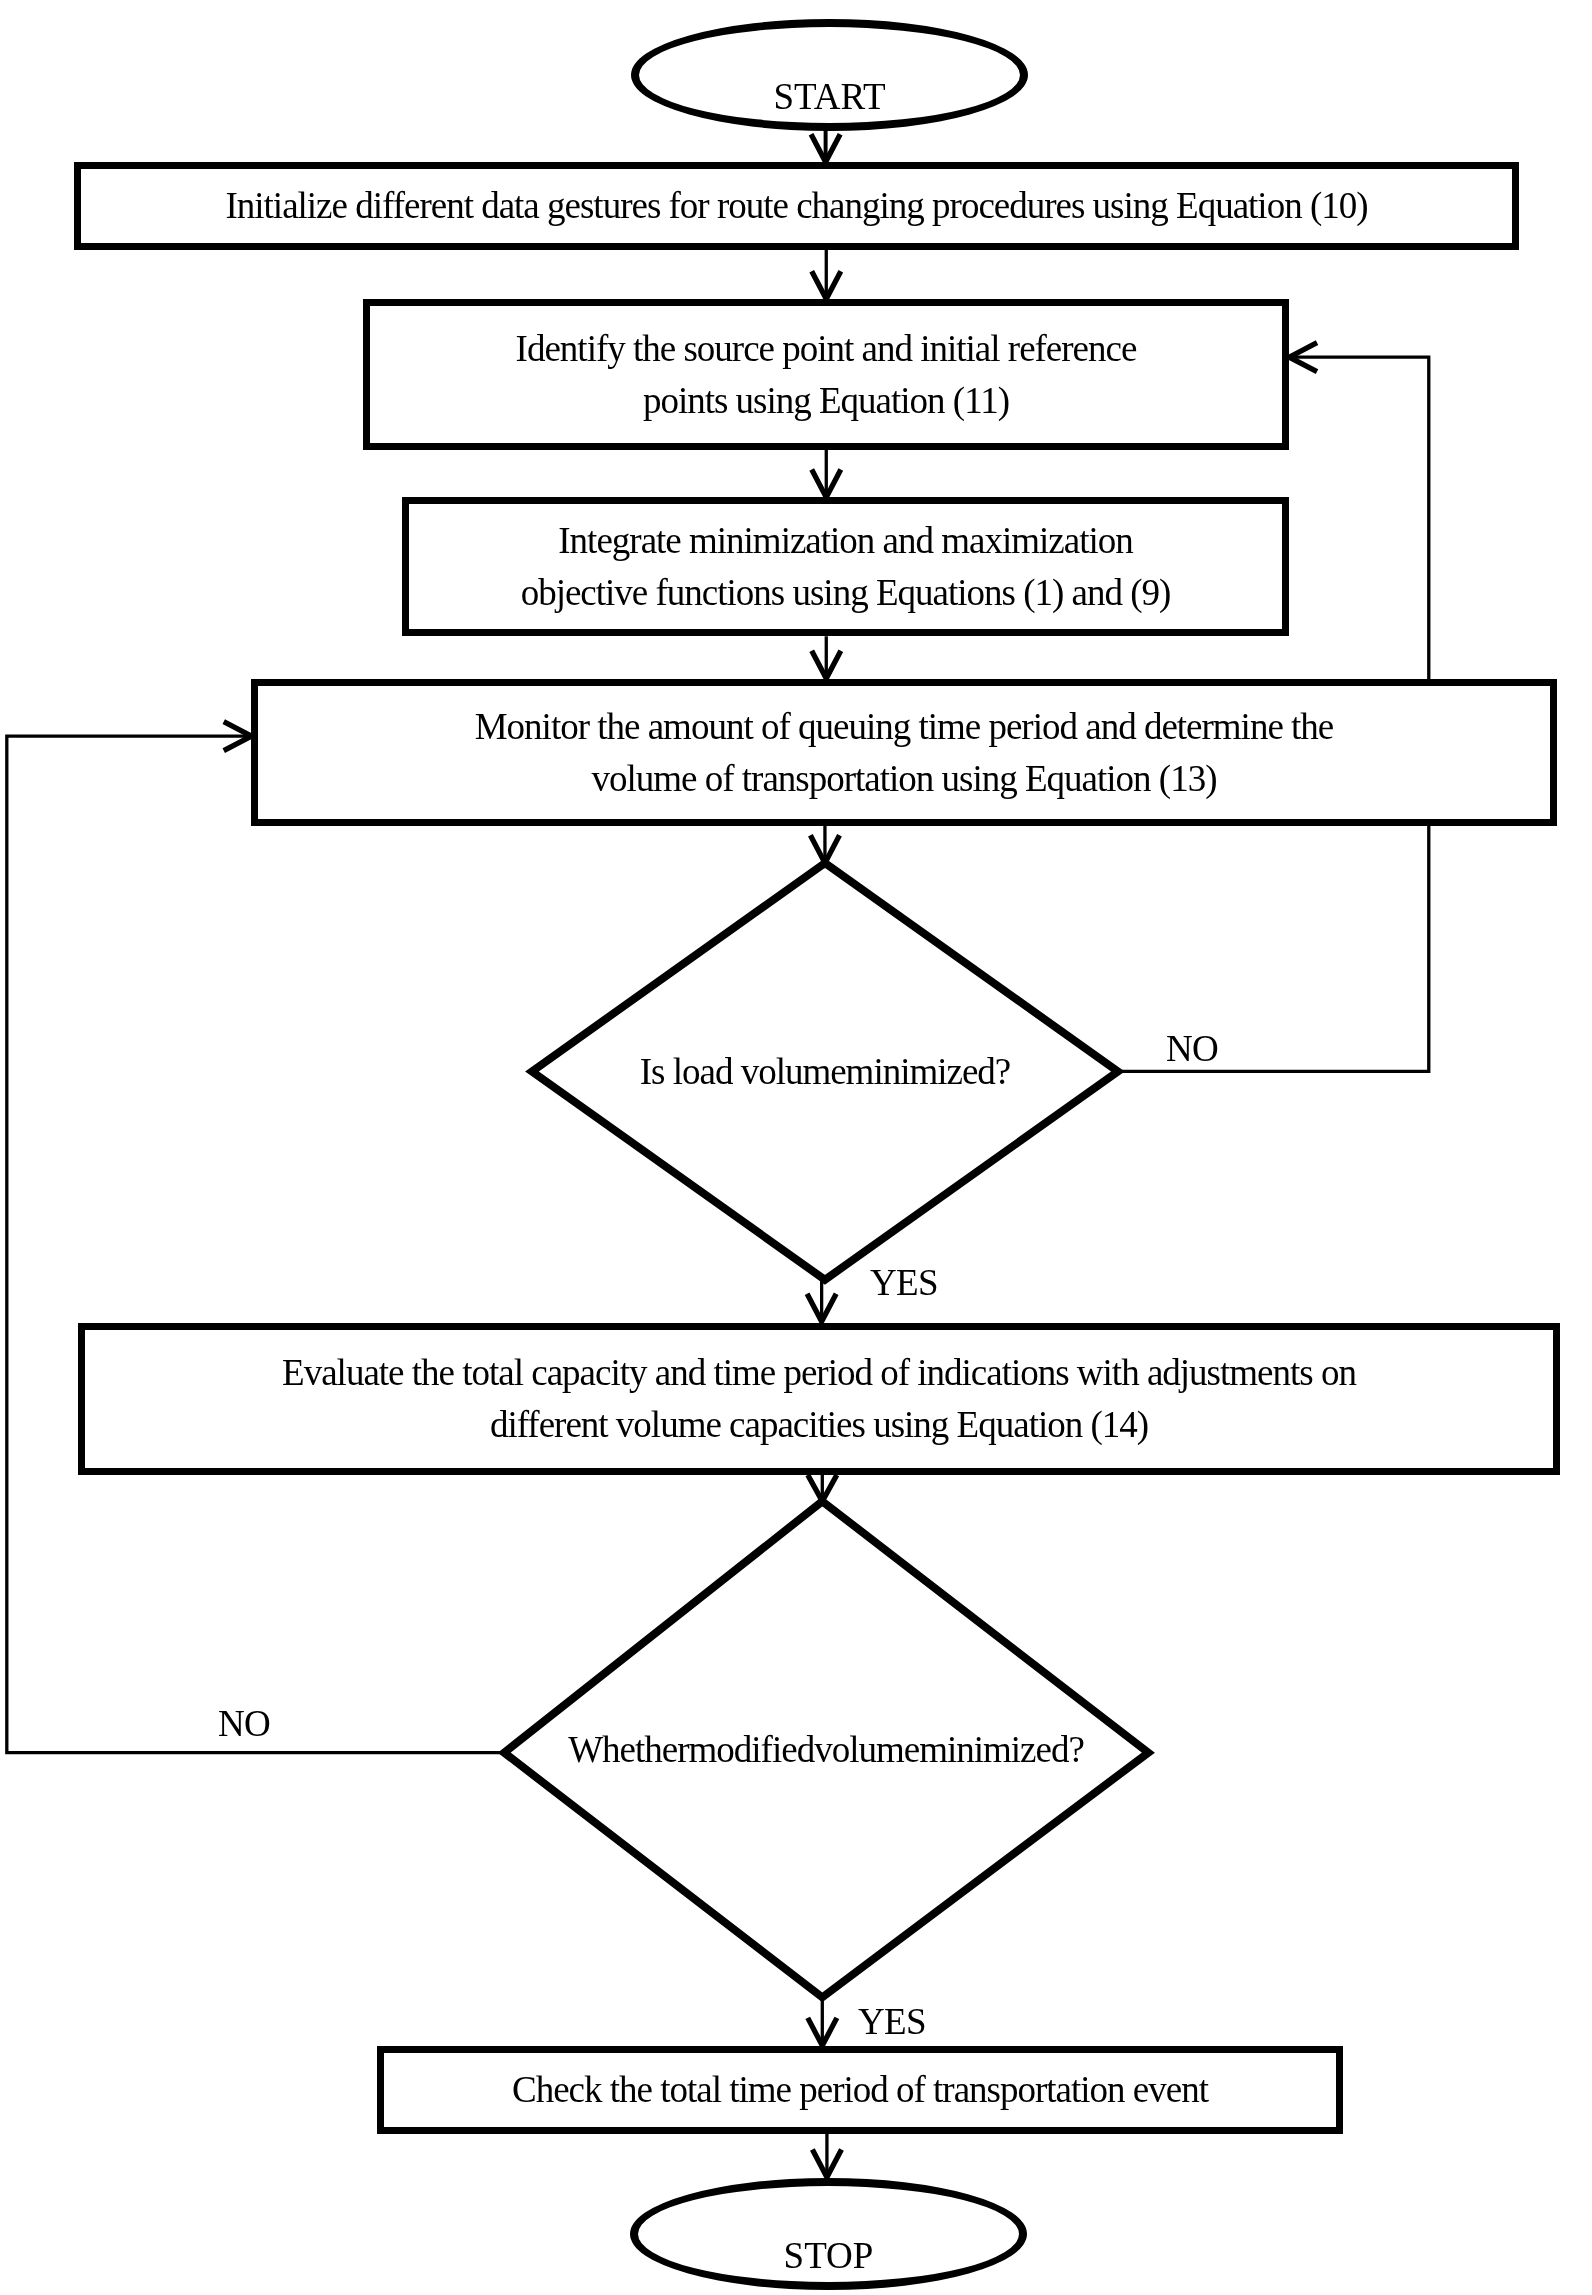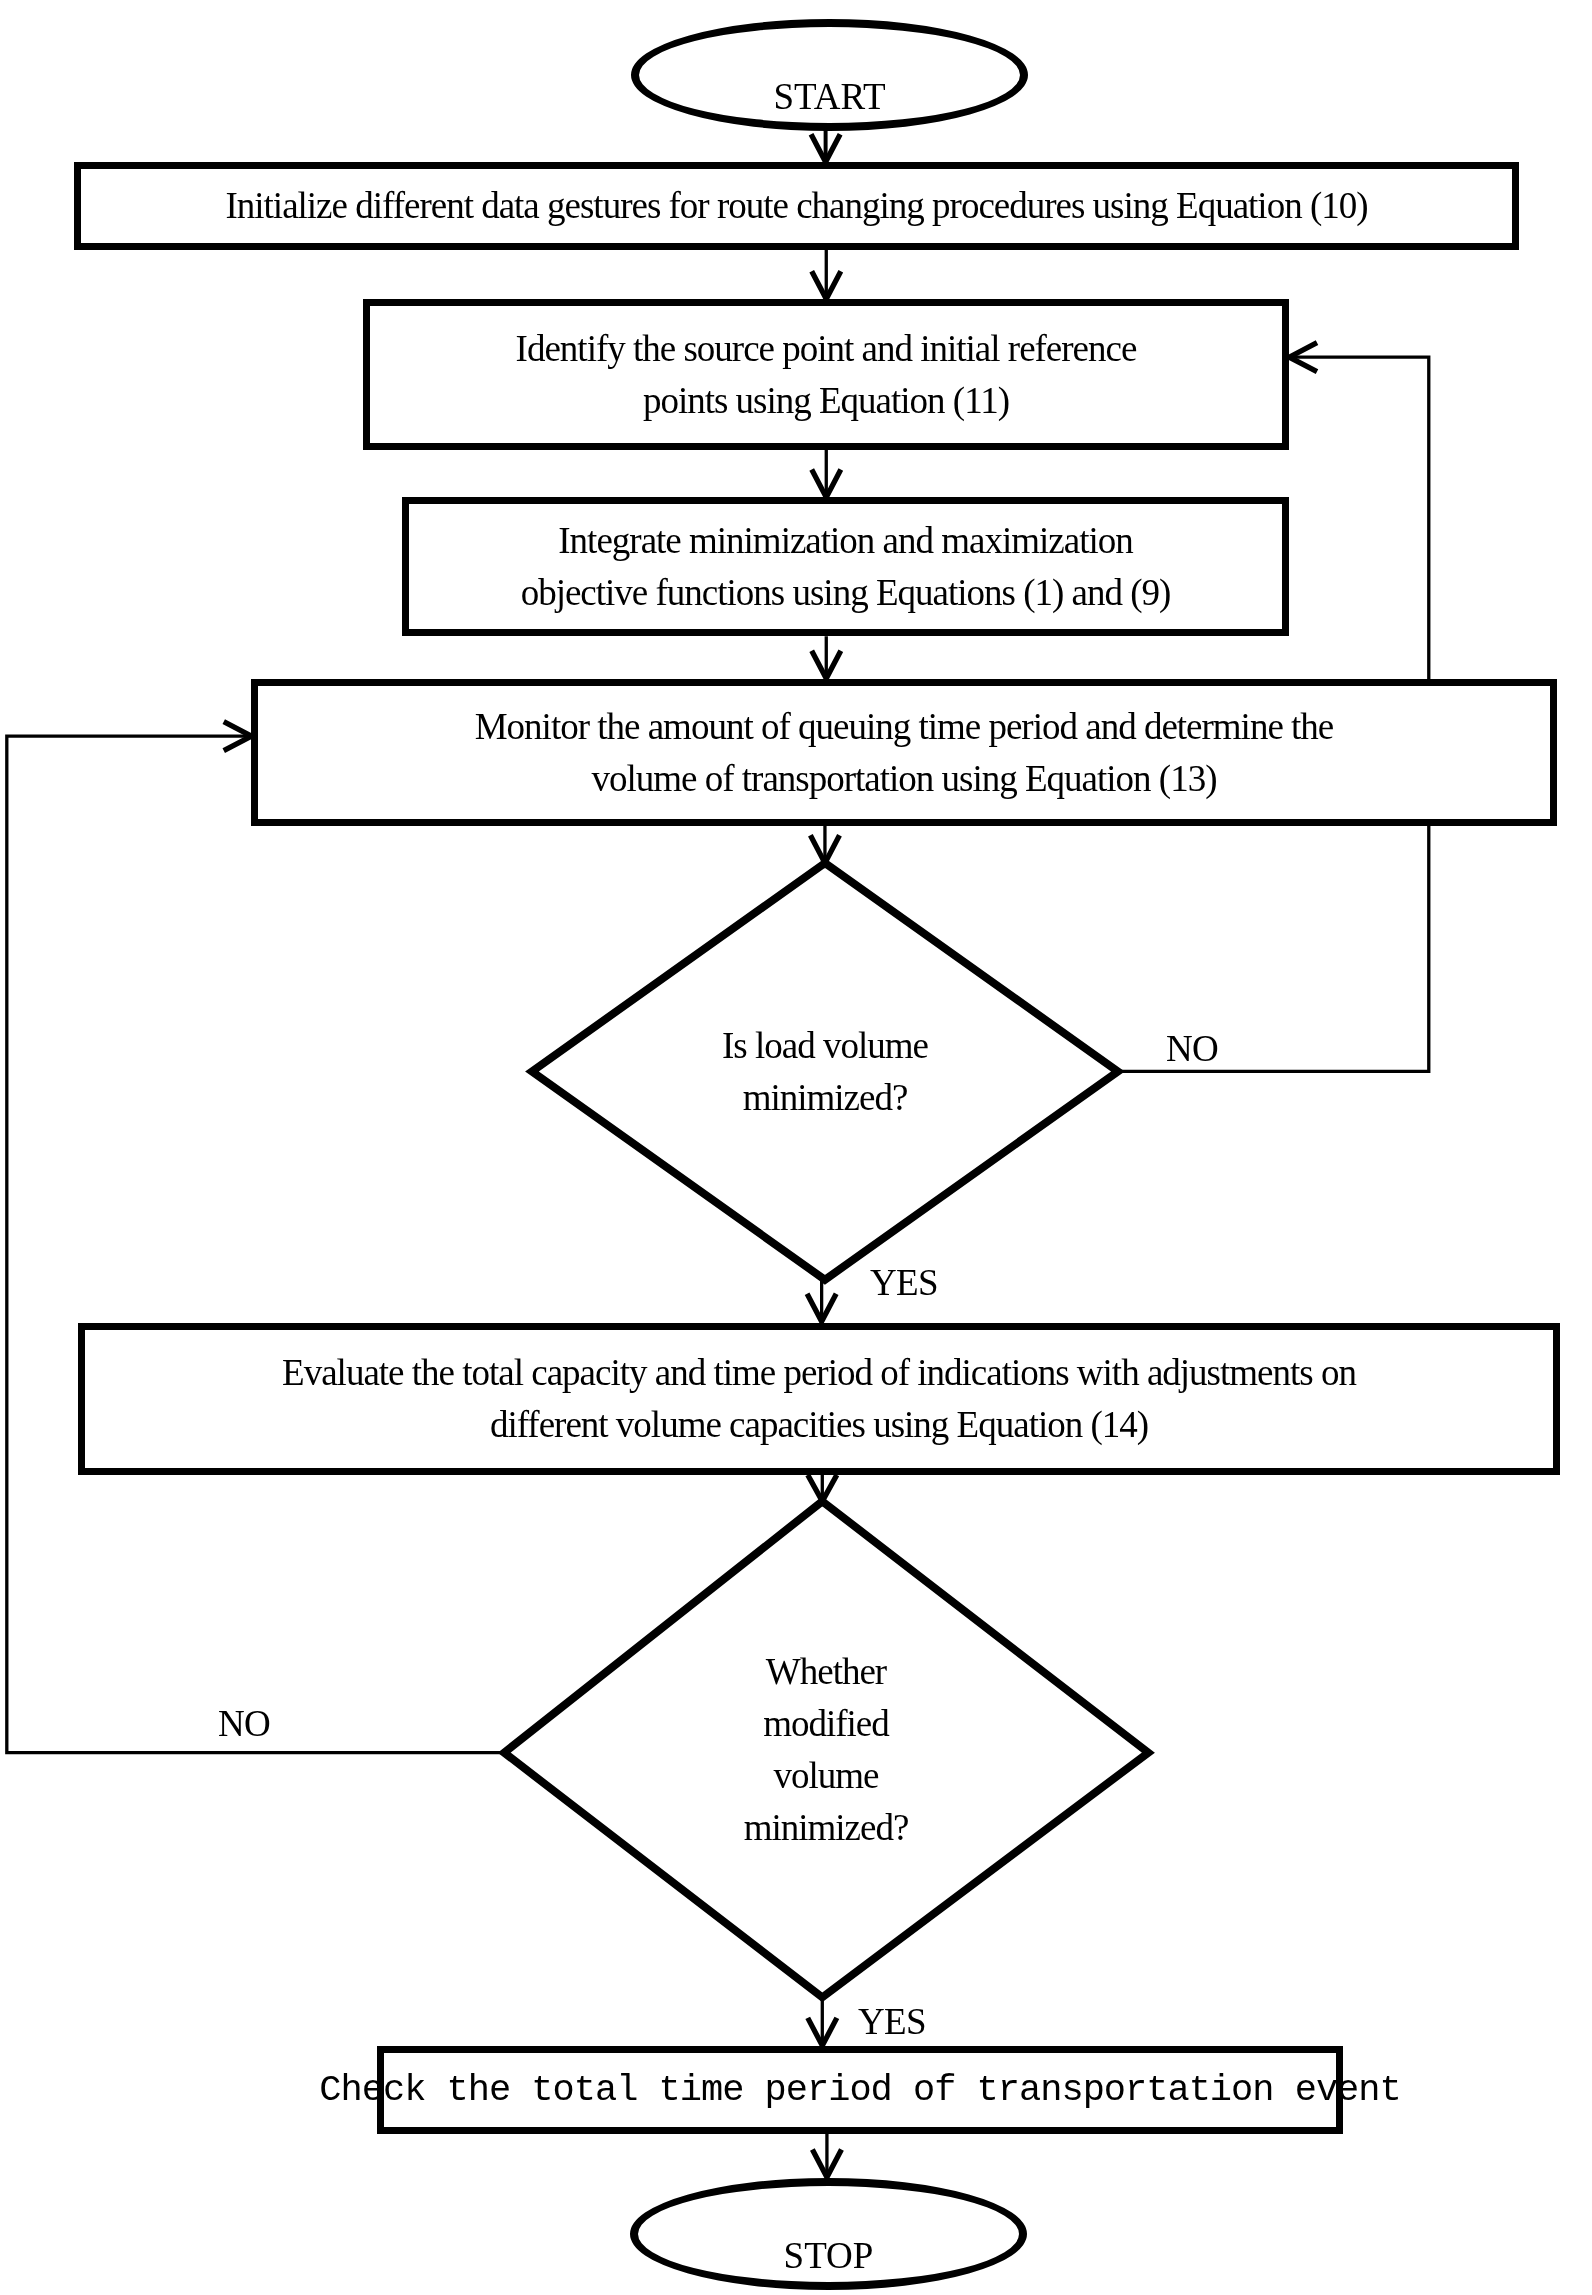--- a/index.html
+++ b/index.html
@@ -34,21 +34,20 @@
   .process {
     border: 7.3px solid #000000;
   }
   .terminal {
     border: 8px solid #000000;
     border-radius: 50%;
   }
   .dtext {
     position: absolute;
     display: flex;
-    flex-direction: column;
     align-items: center;
     justify-content: center;
     background: transparent;
   }
   .line {
     white-space: nowrap;
     font-size: 37px;
     line-height: 52px;
     letter-spacing: -1px;
     text-align: center;
@@ -169,21 +168,21 @@
   <div class="dtext" style="left:504px; top:1502px; width:644px; height:496px;">
     <div class="line">Whether</div>
     <div class="line">modified</div>
     <div class="line">volume</div>
     <div class="line">minimized?</div>
   </div>
 
   <div class="branch-label" style="left:858px; top:2000px;">YES</div>
   <div class="branch-label" style="left:218px; top:1702px;">NO</div>
 
-  <div class="node process" style="left:377px; top:2046px; width:966px; height:88px;font-family:Liberation Mono, monospace;">
+  <div class="node process" style="left:377px; top:2046px; width:966px; height:88px;">
     <div class="line">Check the total time period of transportation event</div>
   </div>
 
   <div class="node terminal" style="left:630px; top:2178px; width:397px; height:112px;justify-content:flex-end;">
     <div class="line">STOP</div>
   </div>
 
 </div>
 
 

